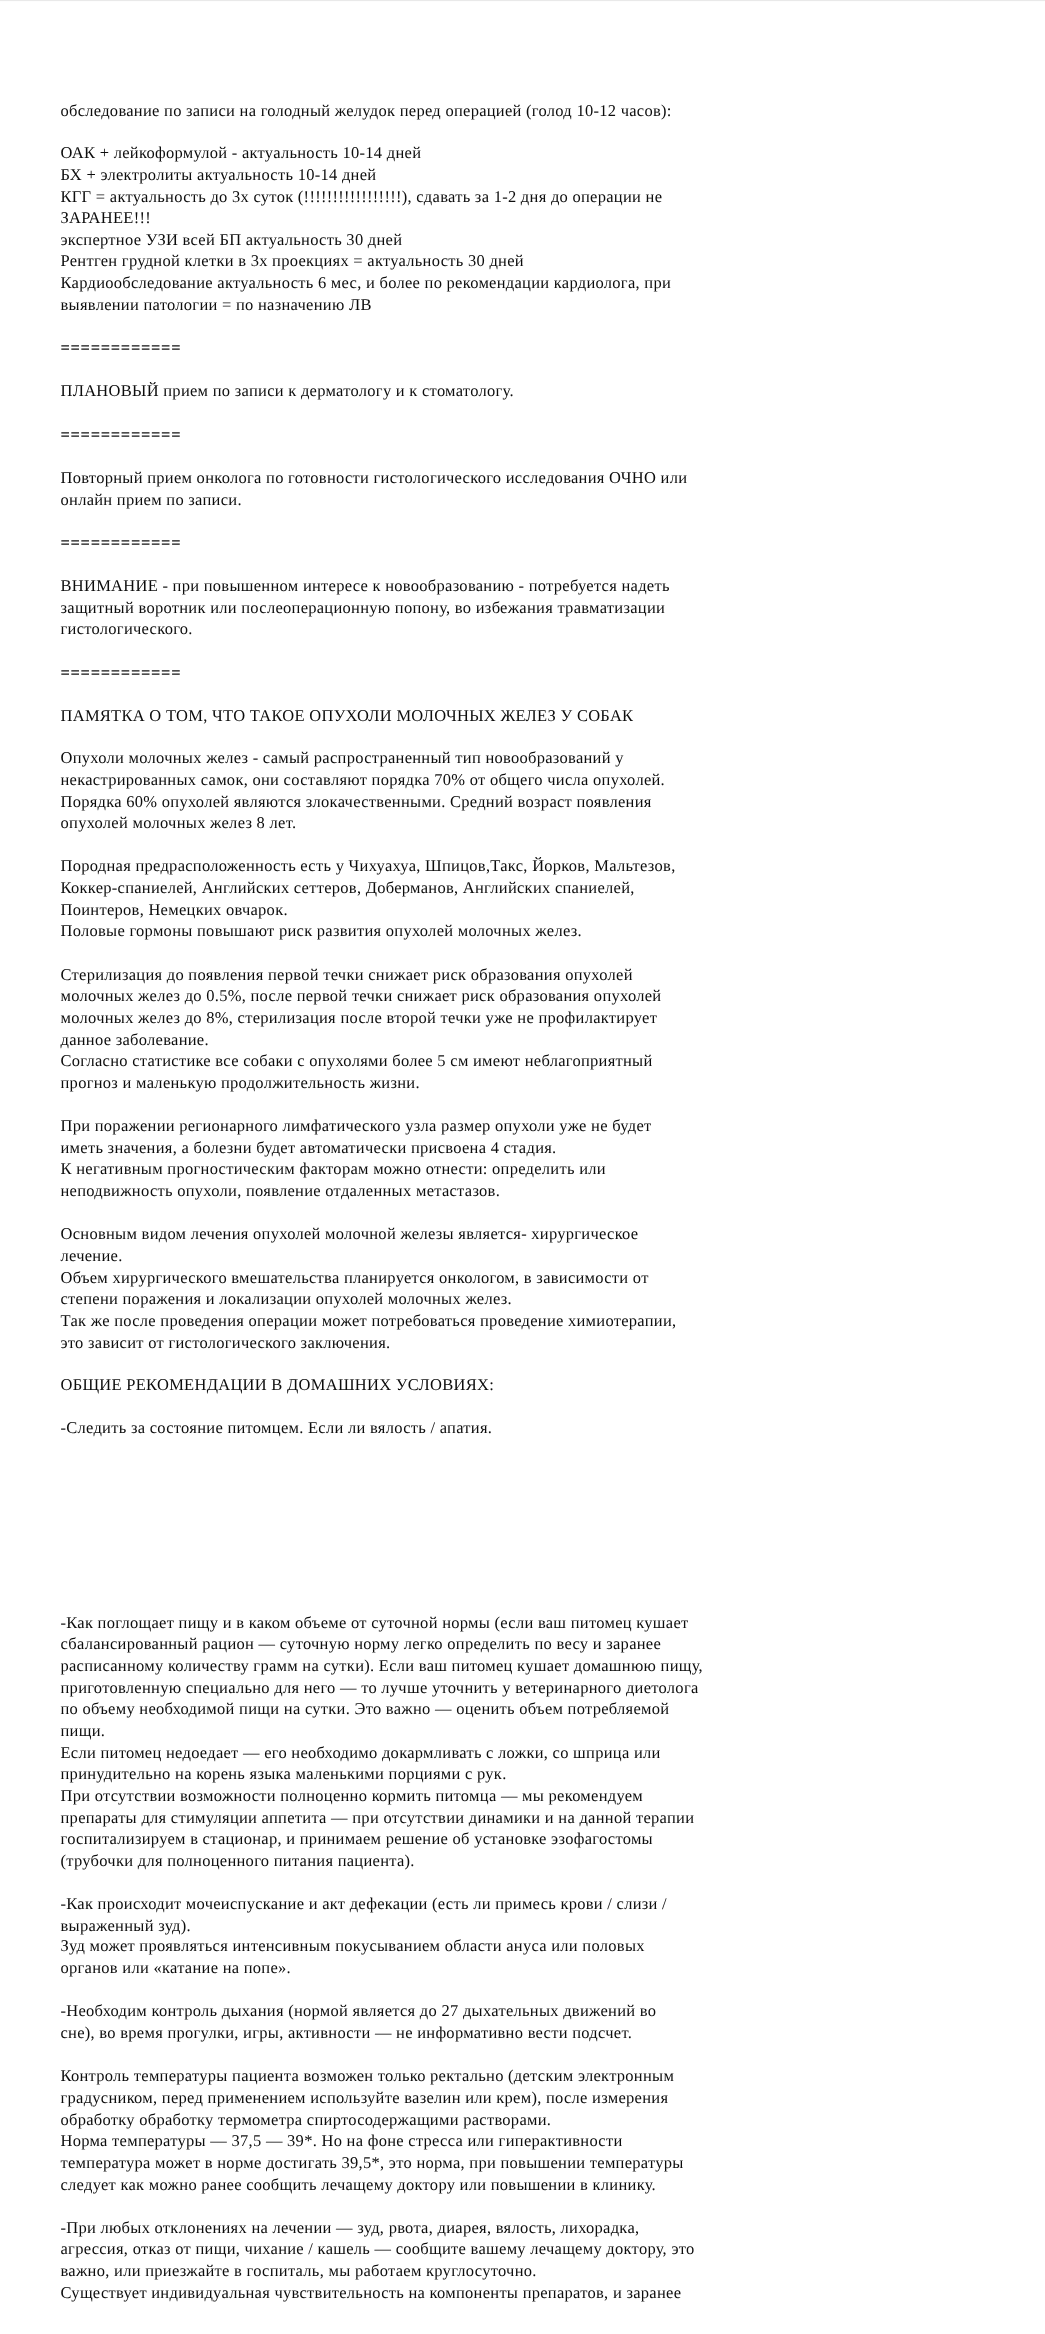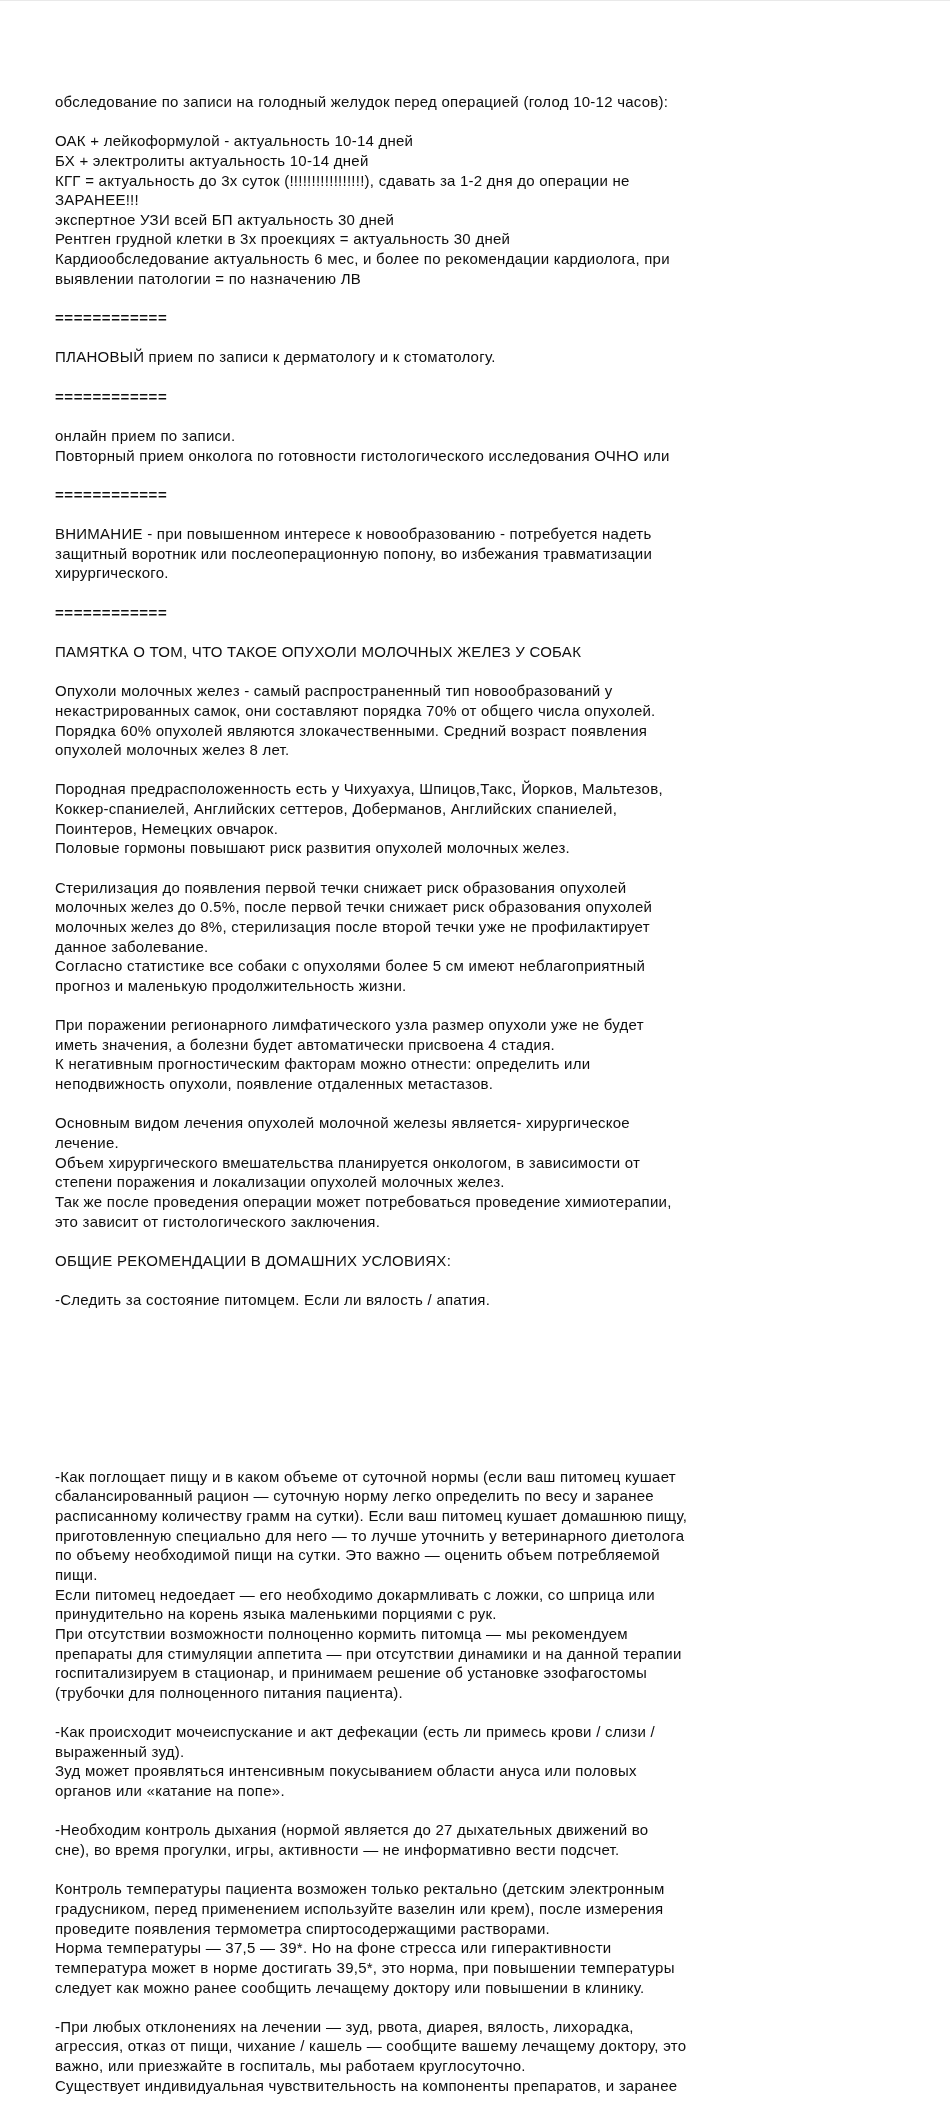--- a/index.html
+++ b/index.html
@@ -18,21 +18,21 @@
     top: 0; left: 0;
     width: 100%;
     height: 1px;
     background: #e9e9e9;
   }
   .doc-body {
     position: absolute;
     left: 55px;
     top: 92px;
     width: 800px;
-    font-family: Liberation Sans, sans-serif;
+    font-family: Liberation Serif, serif;
     font-size: 15px;
     line-height: 19.65px;
     letter-spacing: 0.25px;
     color: #0d0d0d;
     white-space: nowrap;
   }
   .text-line {
     height: 19.65px;
   }
   .blank-line {
@@ -59,28 +59,28 @@
     <div class="text-line">Рентген грудной клетки в 3х проекциях = актуальность 30 дней</div>
     <div class="text-line">Кардиообследование актуальность 6 мес, и более по рекомендации кардиолога, при</div>
     <div class="text-line">выявлении патологии = по назначению ЛВ</div>
     <div class="blank-line"></div>
     <div class="separator-line">============</div>
     <div class="blank-line"></div>
     <div class="text-line">ПЛАНОВЫЙ прием по записи к дерматологу и к стоматологу.</div>
     <div class="blank-line"></div>
     <div class="separator-line">============</div>
     <div class="blank-line"></div>
+    <div class="text-line">Повторный прием онколога по готовности гистологического исследования ОЧНО или</div>
     <div class="text-line">онлайн прием по записи.</div>
-    <div class="text-line">Повторный прием онколога по готовности гистологического исследования ОЧНО или</div>
     <div class="blank-line"></div>
     <div class="separator-line">============</div>
     <div class="blank-line"></div>
     <div class="text-line">ВНИМАНИЕ - при повышенном интересе к новообразованию - потребуется надеть</div>
     <div class="text-line">защитный воротник или послеоперационную попону, во избежания травматизации</div>
-    <div class="text-line">хирургического.</div>
+    <div class="text-line">гистологического.</div>
     <div class="blank-line"></div>
     <div class="separator-line">============</div>
     <div class="blank-line"></div>
     <div class="text-line">ПАМЯТКА О ТОМ, ЧТО ТАКОЕ ОПУХОЛИ МОЛОЧНЫХ ЖЕЛЕЗ У СОБАК</div>
     <div class="blank-line"></div>
     <div class="text-line">Опухоли молочных желез - самый распространенный тип новообразований у</div>
     <div class="text-line">некастрированных самок, они составляют порядка 70% от общего числа опухолей.</div>
     <div class="text-line">Порядка 60% опухолей являются злокачественными. Средний возраст появления</div>
     <div class="text-line">опухолей молочных желез 8 лет.</div>
     <div class="blank-line"></div>
@@ -135,21 +135,21 @@
     <div class="text-line">-Как происходит мочеиспускание и акт дефекации (есть ли примесь крови / слизи /</div>
     <div class="text-line">выраженный зуд).</div>
     <div class="text-line">Зуд может проявляться интенсивным покусыванием области ануса или половых</div>
     <div class="text-line">органов или «катание на попе».</div>
     <div class="blank-line"></div>
     <div class="text-line">-Необходим контроль дыхания (нормой является до 27 дыхательных движений во</div>
     <div class="text-line">сне), во время прогулки, игры, активности — не информативно вести подсчет.</div>
     <div class="blank-line"></div>
     <div class="text-line">Контроль температуры пациента возможен только ректально (детским электронным</div>
     <div class="text-line">градусником, перед применением используйте вазелин или крем), после измерения</div>
-    <div class="text-line">проведите появления термометра спиртосодержащими растворами.</div>
+    <div class="text-line">обработку обработку термометра спиртосодержащими растворами.</div>
     <div class="text-line">Норма температуры — 37,5 — 39*. Но на фоне стресса или гиперактивности</div>
     <div class="text-line">температура может в норме достигать 39,5*, это норма, при повышении температуры</div>
     <div class="text-line">следует как можно ранее сообщить лечащему доктору или повышении в клинику.</div>
     <div class="blank-line"></div>
     <div class="text-line">-При любых отклонениях на лечении — зуд, рвота, диарея, вялость, лихорадка,</div>
     <div class="text-line">агрессия, отказ от пищи, чихание / кашель — сообщите вашему лечащему доктору, это</div>
     <div class="text-line">важно, или приезжайте в госпиталь, мы работаем круглосуточно.</div>
     <div class="text-line">Существует индивидуальная чувствительность на компоненты препаратов, и заранее</div>
   </main>
 

